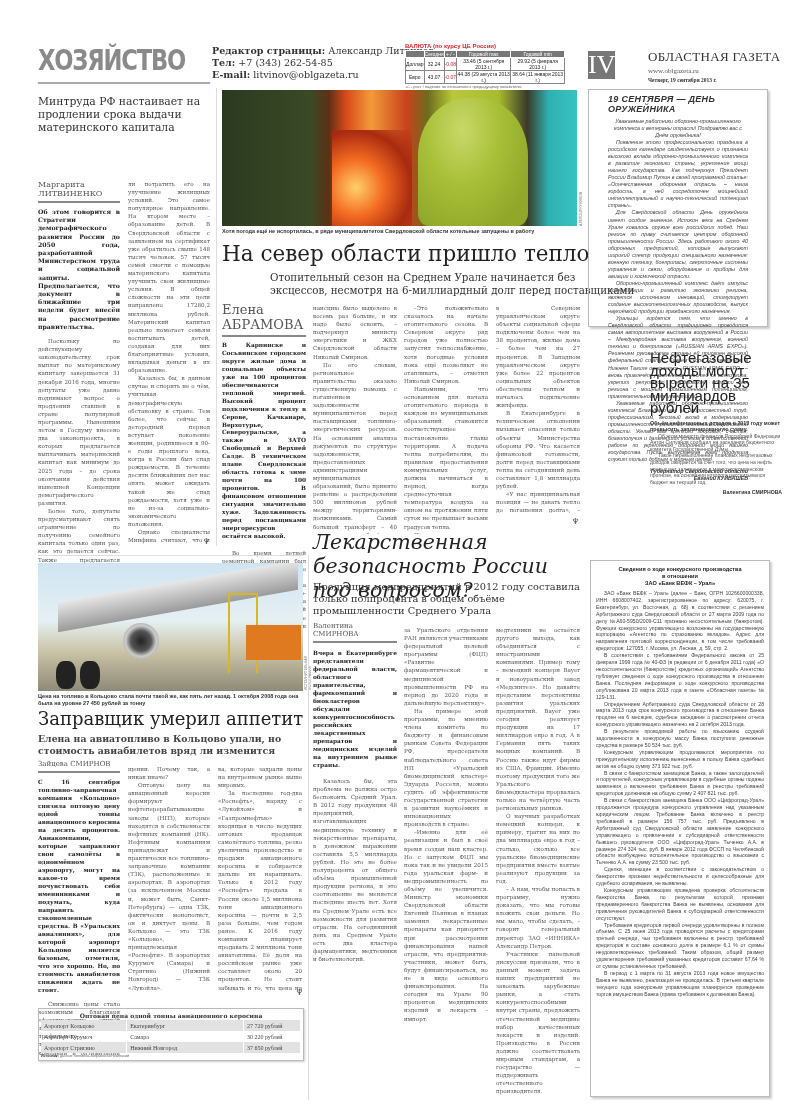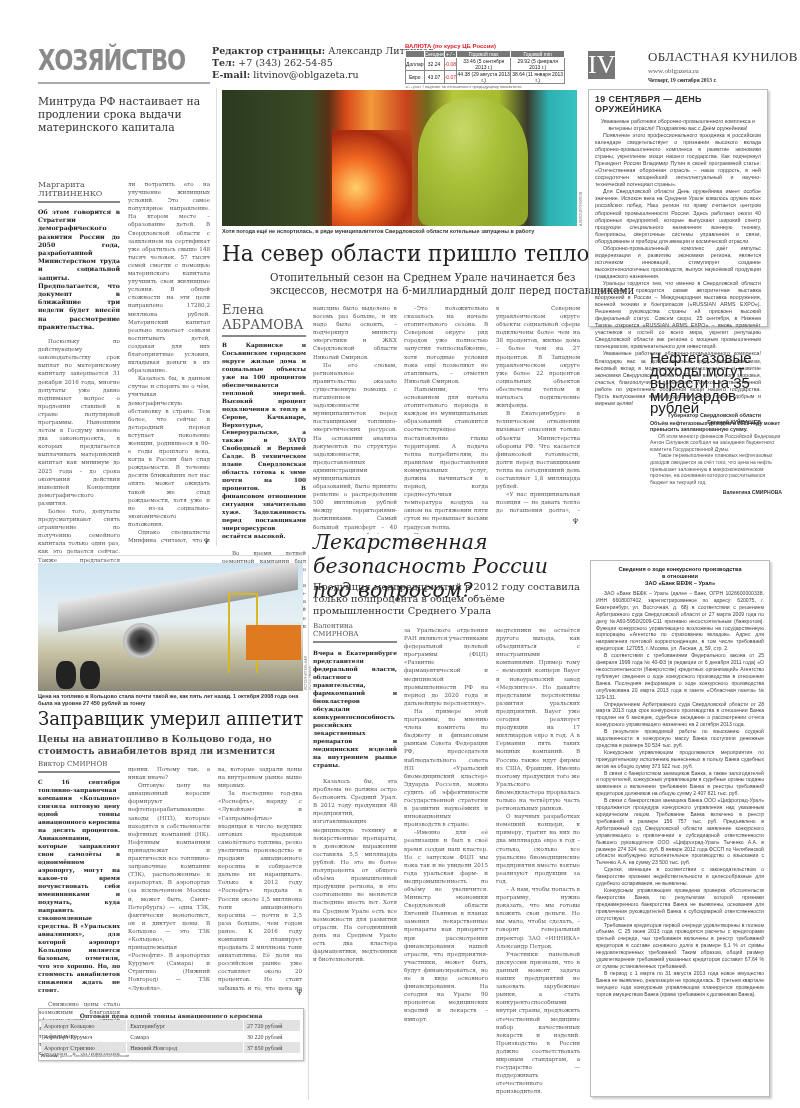--- a/index.html
+++ b/index.html
@@ -44,21 +44,21 @@
 #photo-boiler .worker { position: absolute; left: 196px; top: 8px; width: 110px; height: 128px; border-radius: 45% 45% 10% 10%; background: radial-gradient(ellipse at 40% 25%, #c9d86a 0%, #a8c038 40%, #90a72a 80%); }
 #photo-plane { left: 38px; top: 563px; width: 265px; height: 128px; overflow: hidden;
   background: linear-gradient(180deg, #cfe4f2 0%, #e6f0f3 45%, #c9c2a5 70%, #8d8a78 100%); }
 #photo-plane .wing { position: absolute; left: 20px; top: 18px; width: 240px; height: 30px; background: linear-gradient(180deg,#e8e8e8,#9a9a9a); transform: skewY(-10deg); }
 #photo-plane .engine { position: absolute; left: 85px; top: 60px; width: 36px; height: 36px; border-radius: 50%; background: radial-gradient(circle, #222 0%, #555 40%, #ccc 60%, #888 100%); }
 #photo-plane .truck { position: absolute; left: 208px; top: 62px; width: 55px; height: 35px; background: #e07a20; }
 #photo-plane .ladder { position: absolute; left: 190px; top: 30px; width: 30px; height: 80px; border: 2px solid #d8b820; border-bottom: none; }
 #photo-plane .wheel { position: absolute; top: 98px; width: 20px; height: 28px; border-radius: 40%; background: #222; }
 
 
-#armory-box { left: 588px; top: 89px; width: 180px; height: 238px; border: 1px solid #bbb; box-shadow: 2px 2px 2px #ccc; padding: 4px 6px; }
+#armory-box { left: 588px; top: 89px; width: 180px; height: 238px; border: 1px solid #bbb; box-shadow: 2px 2px 2px #ccc; padding: 4px 19px; font-style: italic; }
 #armory-box .title { font-family: "Liberation Sans", sans-serif; font-weight: bold; font-size: 9px; color: #333; margin-bottom: 4px; letter-spacing: 0.3px; }
 #armory-box .greeting { font-family: "Liberation Sans", sans-serif; font-size: 5.3px; line-height: 7px; color: #444; text-align: center; }
 #armory-box .txt { font-family: "Liberation Sans", sans-serif; font-size: 5.3px; line-height: 7.05px; color: #444; text-align: justify; }
 #armory-box .txt p { text-indent: 8px; }
 #armory-box .sign { font-family: "Liberation Sans", sans-serif; font-size: 5.3px; font-weight: bold; color: #333; text-align: right; line-height: 7px; margin-top: 5px; }
 
 #oil { left: 650px; top: 352px; width: 132px; }
 #oil .h { font-family: "Liberation Sans", sans-serif; font-weight: normal; font-size: 15px; line-height: 12.5px; color: #222; }
 #oil .lead2 { font-family: "Liberation Sans", sans-serif; font-size: 5.3px; line-height: 6.6px; font-weight: bold; color: #333; margin-top: 5px; }
 #oil .txt { font-family: "Liberation Sans", sans-serif; font-size: 5.1px; line-height: 6.6px; color: #555; }
@@ -116,21 +116,21 @@
       <td>44.38 (29 августа 2013 г.)</td>
       <td>38.64 (11 января 2013 г.)</td>
     </tr>
   </tbody>
     </table>
   <div class="foot">+/- - рост / падение по отношению к предыдущему показателю</div>
 </div>
 
 <div id="page-num" class="abs">IV</div>
 <div id="masthead" class="abs">
-  <div class="title">ОБЛАСТНАЯ КУНИЛОВ</div>
+  <div class="title">ОБЛАСТНАЯ ГАЗЕТА</div>
   <div class="url">www.oblgazeta.ru</div>
   <div class="date">Четверг, 19 сентября 2013 г.</div>
 </div>
 
 <div class="rule" style="left:38px; top:82px; width:172px; height:1.5px;"></div>
 <div class="abs" style="left:38px; top:88px; width:172px;">
   <div class="sub" style="font-size:10.8px; line-height:13px; margin-top:7px;">Минтруда РФ настаивает на продлении срока выдачи материнского капитала</div>
 </div>
 <div class="abs" style="left:38px; top:180px; width:82px;">
   <div class="author" style="width:82px;">Маргарита ЛИТВИНЕНКО</div>
@@ -218,24 +218,24 @@
   <div class="engine"></div>
   <div class="ladder"></div>
   <div class="truck"></div>
   <div class="wheel" style="left:18px;"></div>
   <div class="wheel" style="left:42px;"></div>
 </div>
 <div class="abs credit" style="left:304px; top:640px; height:50px;">ИСПОЛНИТЕЛЬНАЯ ФОТОГРАФИЯ</div>
 <div class="abs caption" style="left:38px; top:693px; width:265px;">Цена на топливо в Кольцово стала почти такой же, как пять лет назад. 1 октября 2008 года она была на уровне 27 450 рублей за тонну</div>
 
 <div class="abs h-big" style="left:38px; top:706px; font-size:18px; line-height:26px; white-space:nowrap;">Заправщик умерил аппетит</div>
-<div class="abs sub" style="left:38px; top:733px; width:270px; font-size:9.3px; line-height:11.5px; font-weight:bold; color:#444;">Цены на авиатопливо в Кольцово года, но стоимость авиабилетов вряд ли изменится</div>
+<div class="abs sub" style="left:38px; top:733px; width:270px; font-size:9.3px; line-height:11.5px; font-weight:bold; color:#444;">Елена на авиатопливо в Кольцово упали, но стоимость авиабилетов вряд ли изменится</div>
 
 <div class="abs" style="left:38px; top:760px; width:82px;">
-  <div class="author" style="font-size:7px;">Виктор СМИРНОВ</div>
+  <div class="author" style="font-size:7px;">Зайцева СМИРНОВ</div>
   <div class="lead" style="margin-top:5px; font-size:5.8px; line-height:8px;">С 16 сентября топливно-заправочная компания «Кольцово» снизила оптовую цену одной тонны авиационного керосина на десять процентов. Авиакомпании, которые заправляют свои самолёты в одноимённом аэропорту, могут на какое-то время почувствовать себя именинниками и подумать, куда направить сэкономленные средства. В «Уральских авиалиниях», для которой аэропорт Кольцово является базовым, отметили, что это хорошо. Но, по стоимость авиабилетов снижения ждать не стоит.</div>
   <div class="body" style="margin-top:6px; height:58px; overflow:hidden;">
     <p>Снижение цены стало возможным благодаря «формированию единой ценовой политики профильного подразделения нефтяной компании и оптимизации цепочки поставок», говорится в распространённом сооб-</p>
   </div>
 </div>
 <div class="abs body" style="left:128px; top:765px; width:82px; height:226px; overflow:hidden;">
   <p style="text-indent:0">щении. Почему так, а никак иначе?</p>
   <p>Оптовую цену на авиационный керосин формируют нефтеперерабатывающие заводы (НПЗ), которые находятся в собственности нефтяных компаний (НК). Нефтяным компаниям принадлежат и практически все топливно-заправочные компании (ТЗК), расположенные в аэропортах. В аэропортах (за исключением Москвы и, может быть, Санкт-Петербурга) — одна ТЗК, фактически монополист, он и диктует цены. В Кольцово — это ТЗК «Кольцово», принадлежащая «Роснефти». В аэропортах Курумоч (Самара) и Стригино (Нижний Новгород) — ТЗК «Лукойла».</p>
 
 </div>

